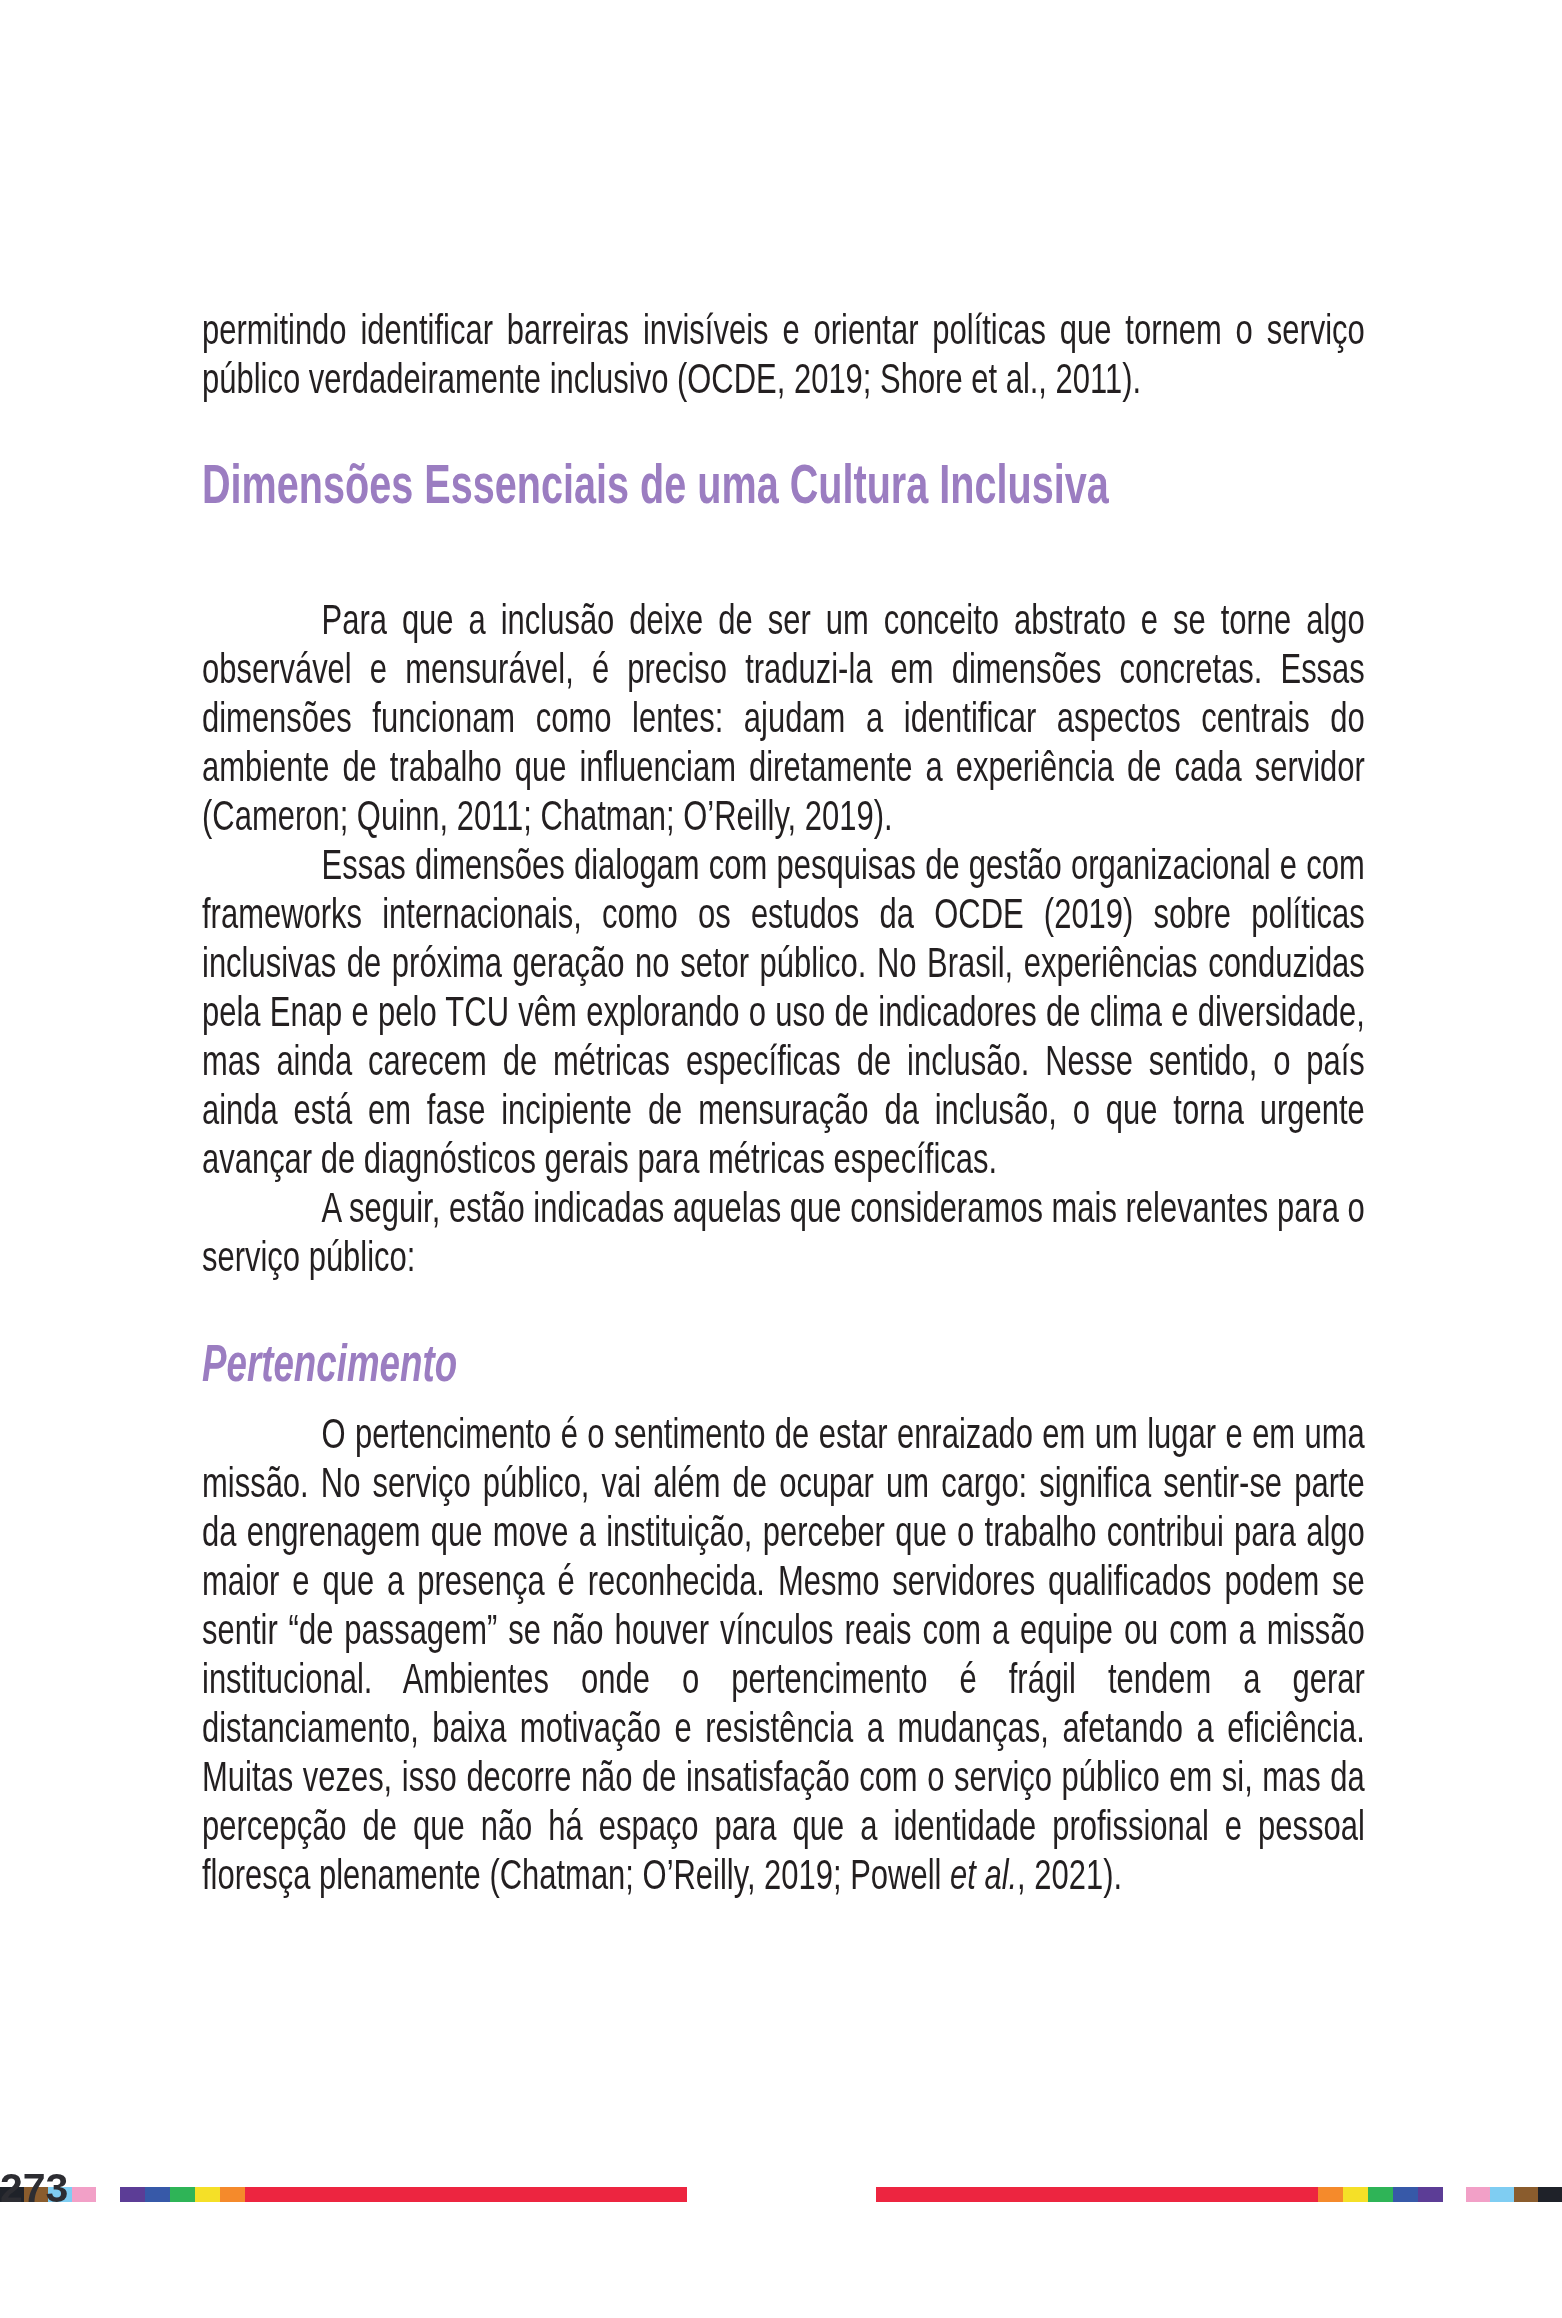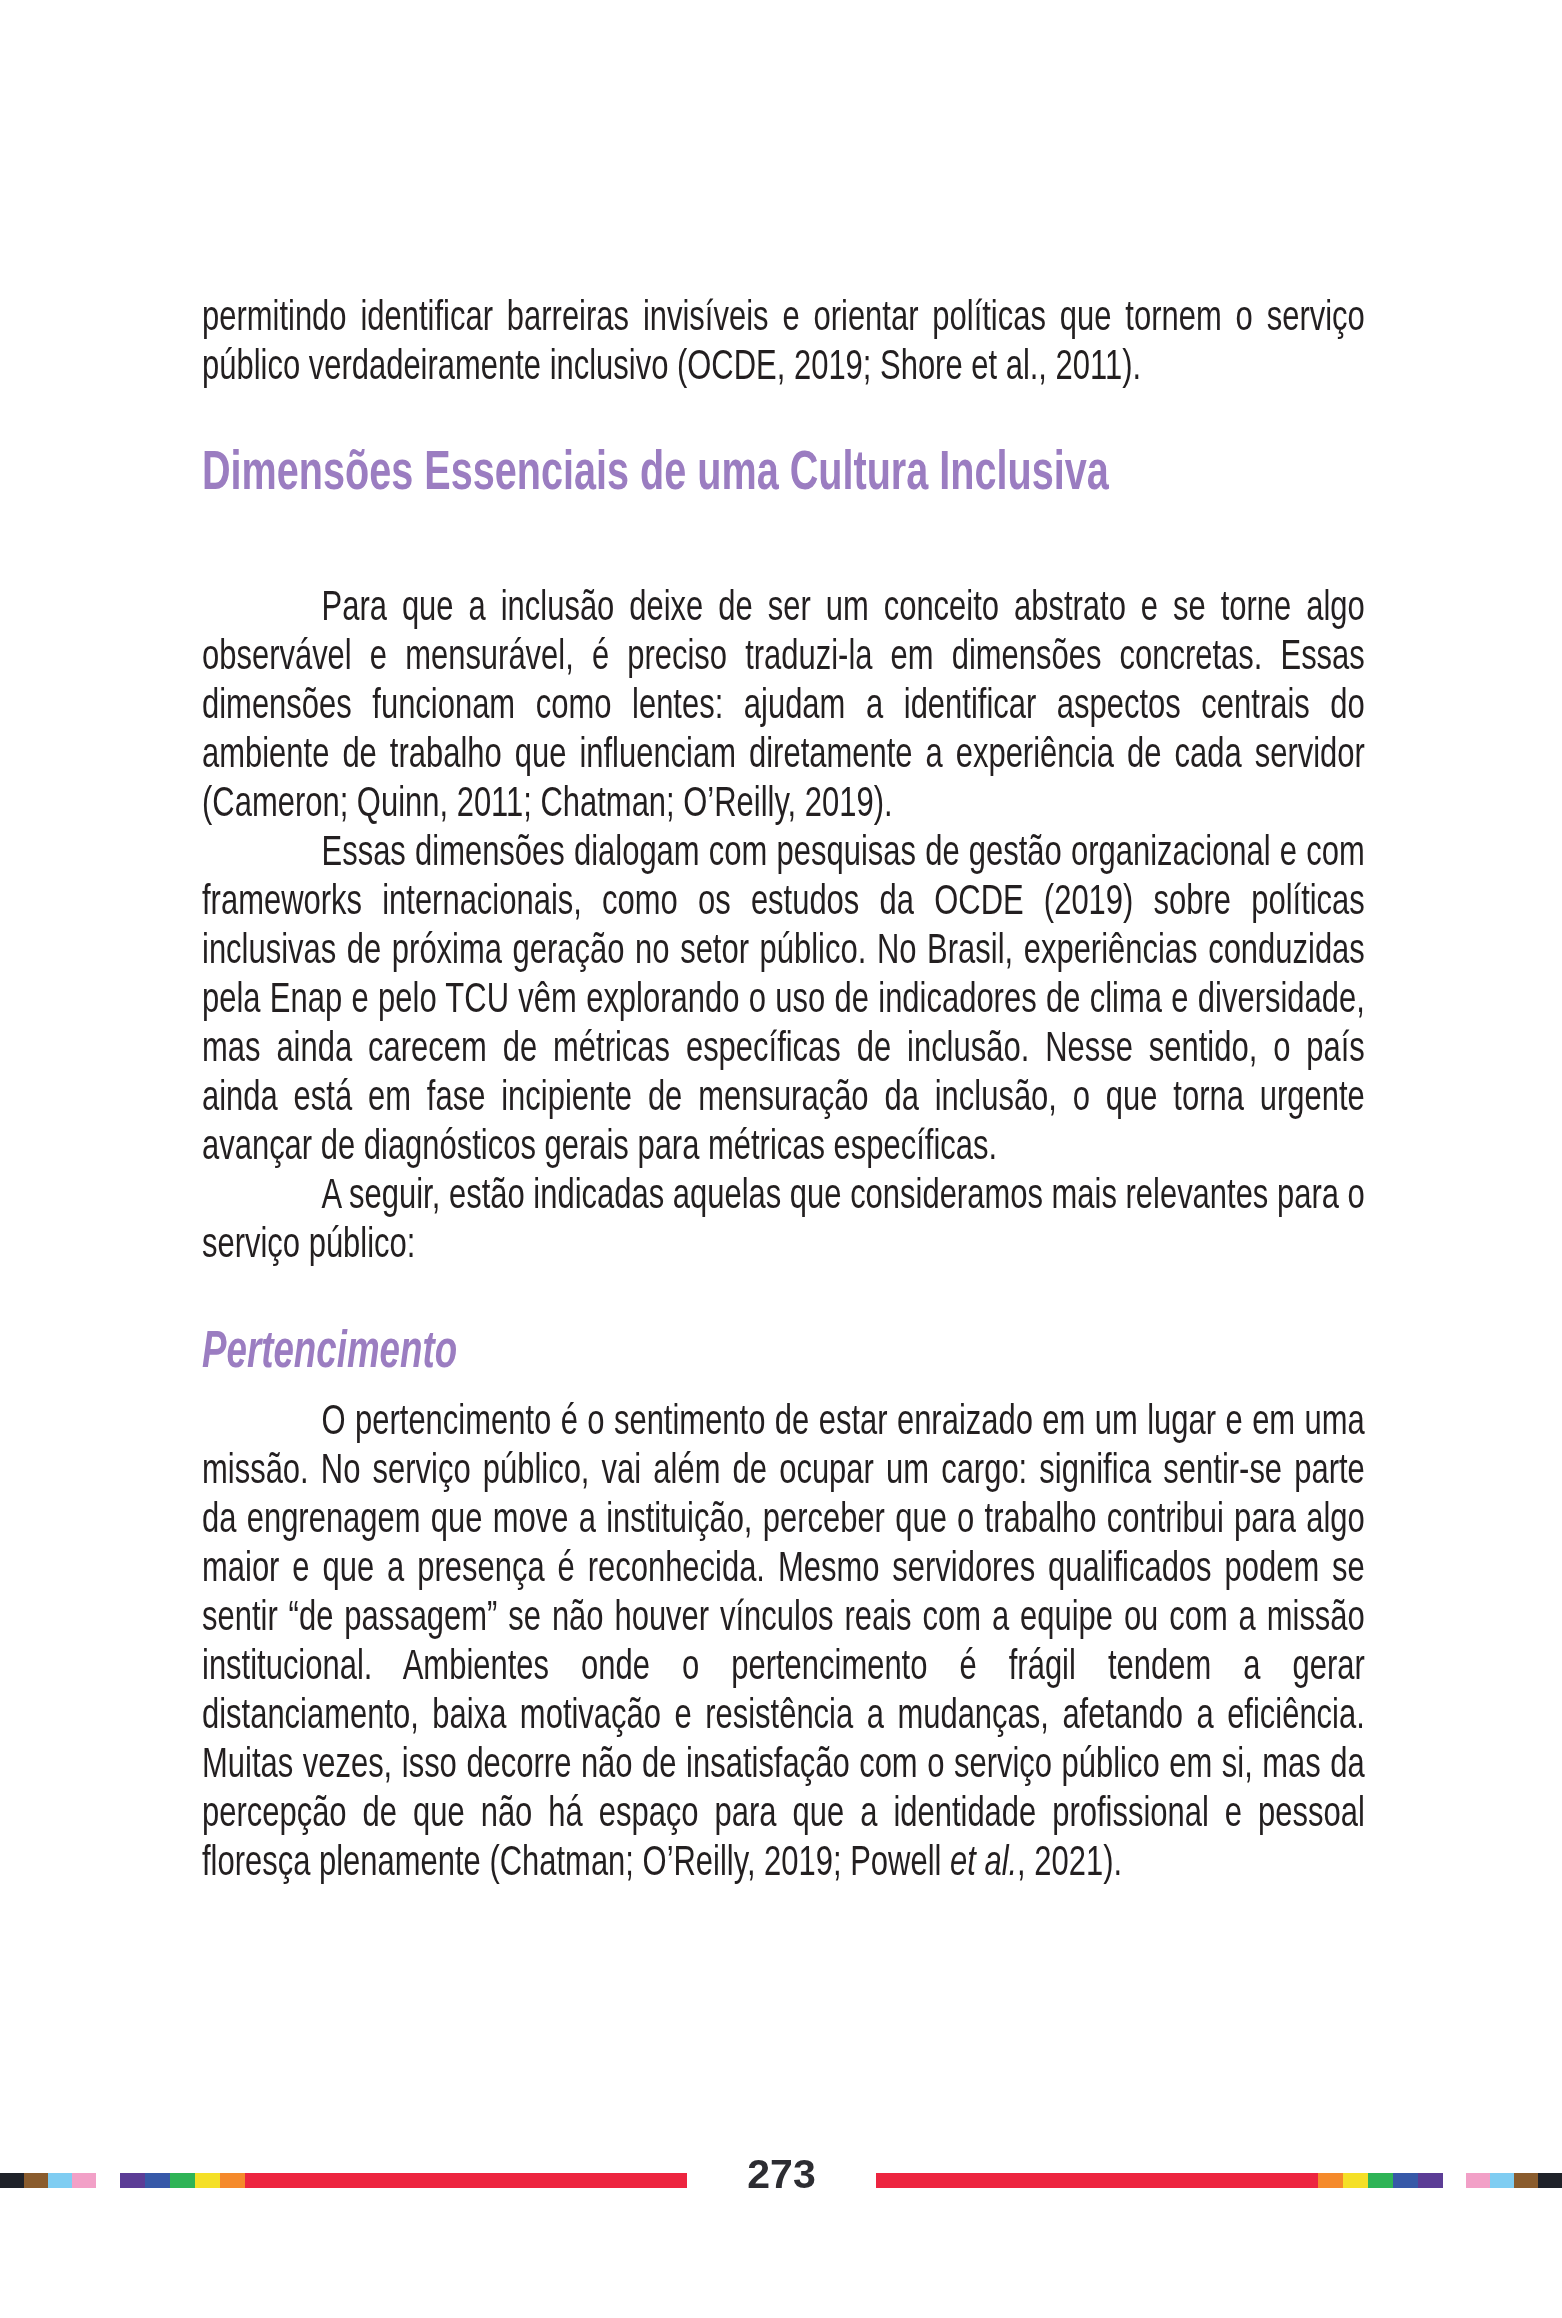--- a/index.html
+++ b/index.html
@@ -5,21 +5,21 @@
 <style>
   html, body { margin: 0; padding: 0; }
   body {
     width: 1563px; height: 2319px;
     background: #ffffff;
     font-family: "Liberation Sans", "DejaVu Sans", sans-serif;
     position: relative;
     overflow: hidden;
   }
   .page {
-    position: absolute; left: 0; top: 0;
+    position: absolute; left: 0; top: 14px;
     width: 1563px; height: 2041px;
     background: #ffffff;
   }
   
   .text-flow {
     position: absolute;
     left: 202px; top: 291px;
     width: 1615px;               
     transform: scaleX(0.72);
     transform-origin: 0 0;
@@ -50,21 +50,20 @@
     color: #9b7dc1;
   }
   .spacer-after-h2 { height: 17px; }
   .italic { font-style: italic; }
 
   
   .page-number {
     position: absolute;
     left: 0; top: 2154px;
     width: 1563px;
-    text-align: center;
     font-size: 41px;
     line-height: 41px;
     font-weight: bold;
     color: #2d2d32;
   }
   .bar {
     position: absolute;
     top: 2173px;
     height: 14.5px;
     display: flex;

